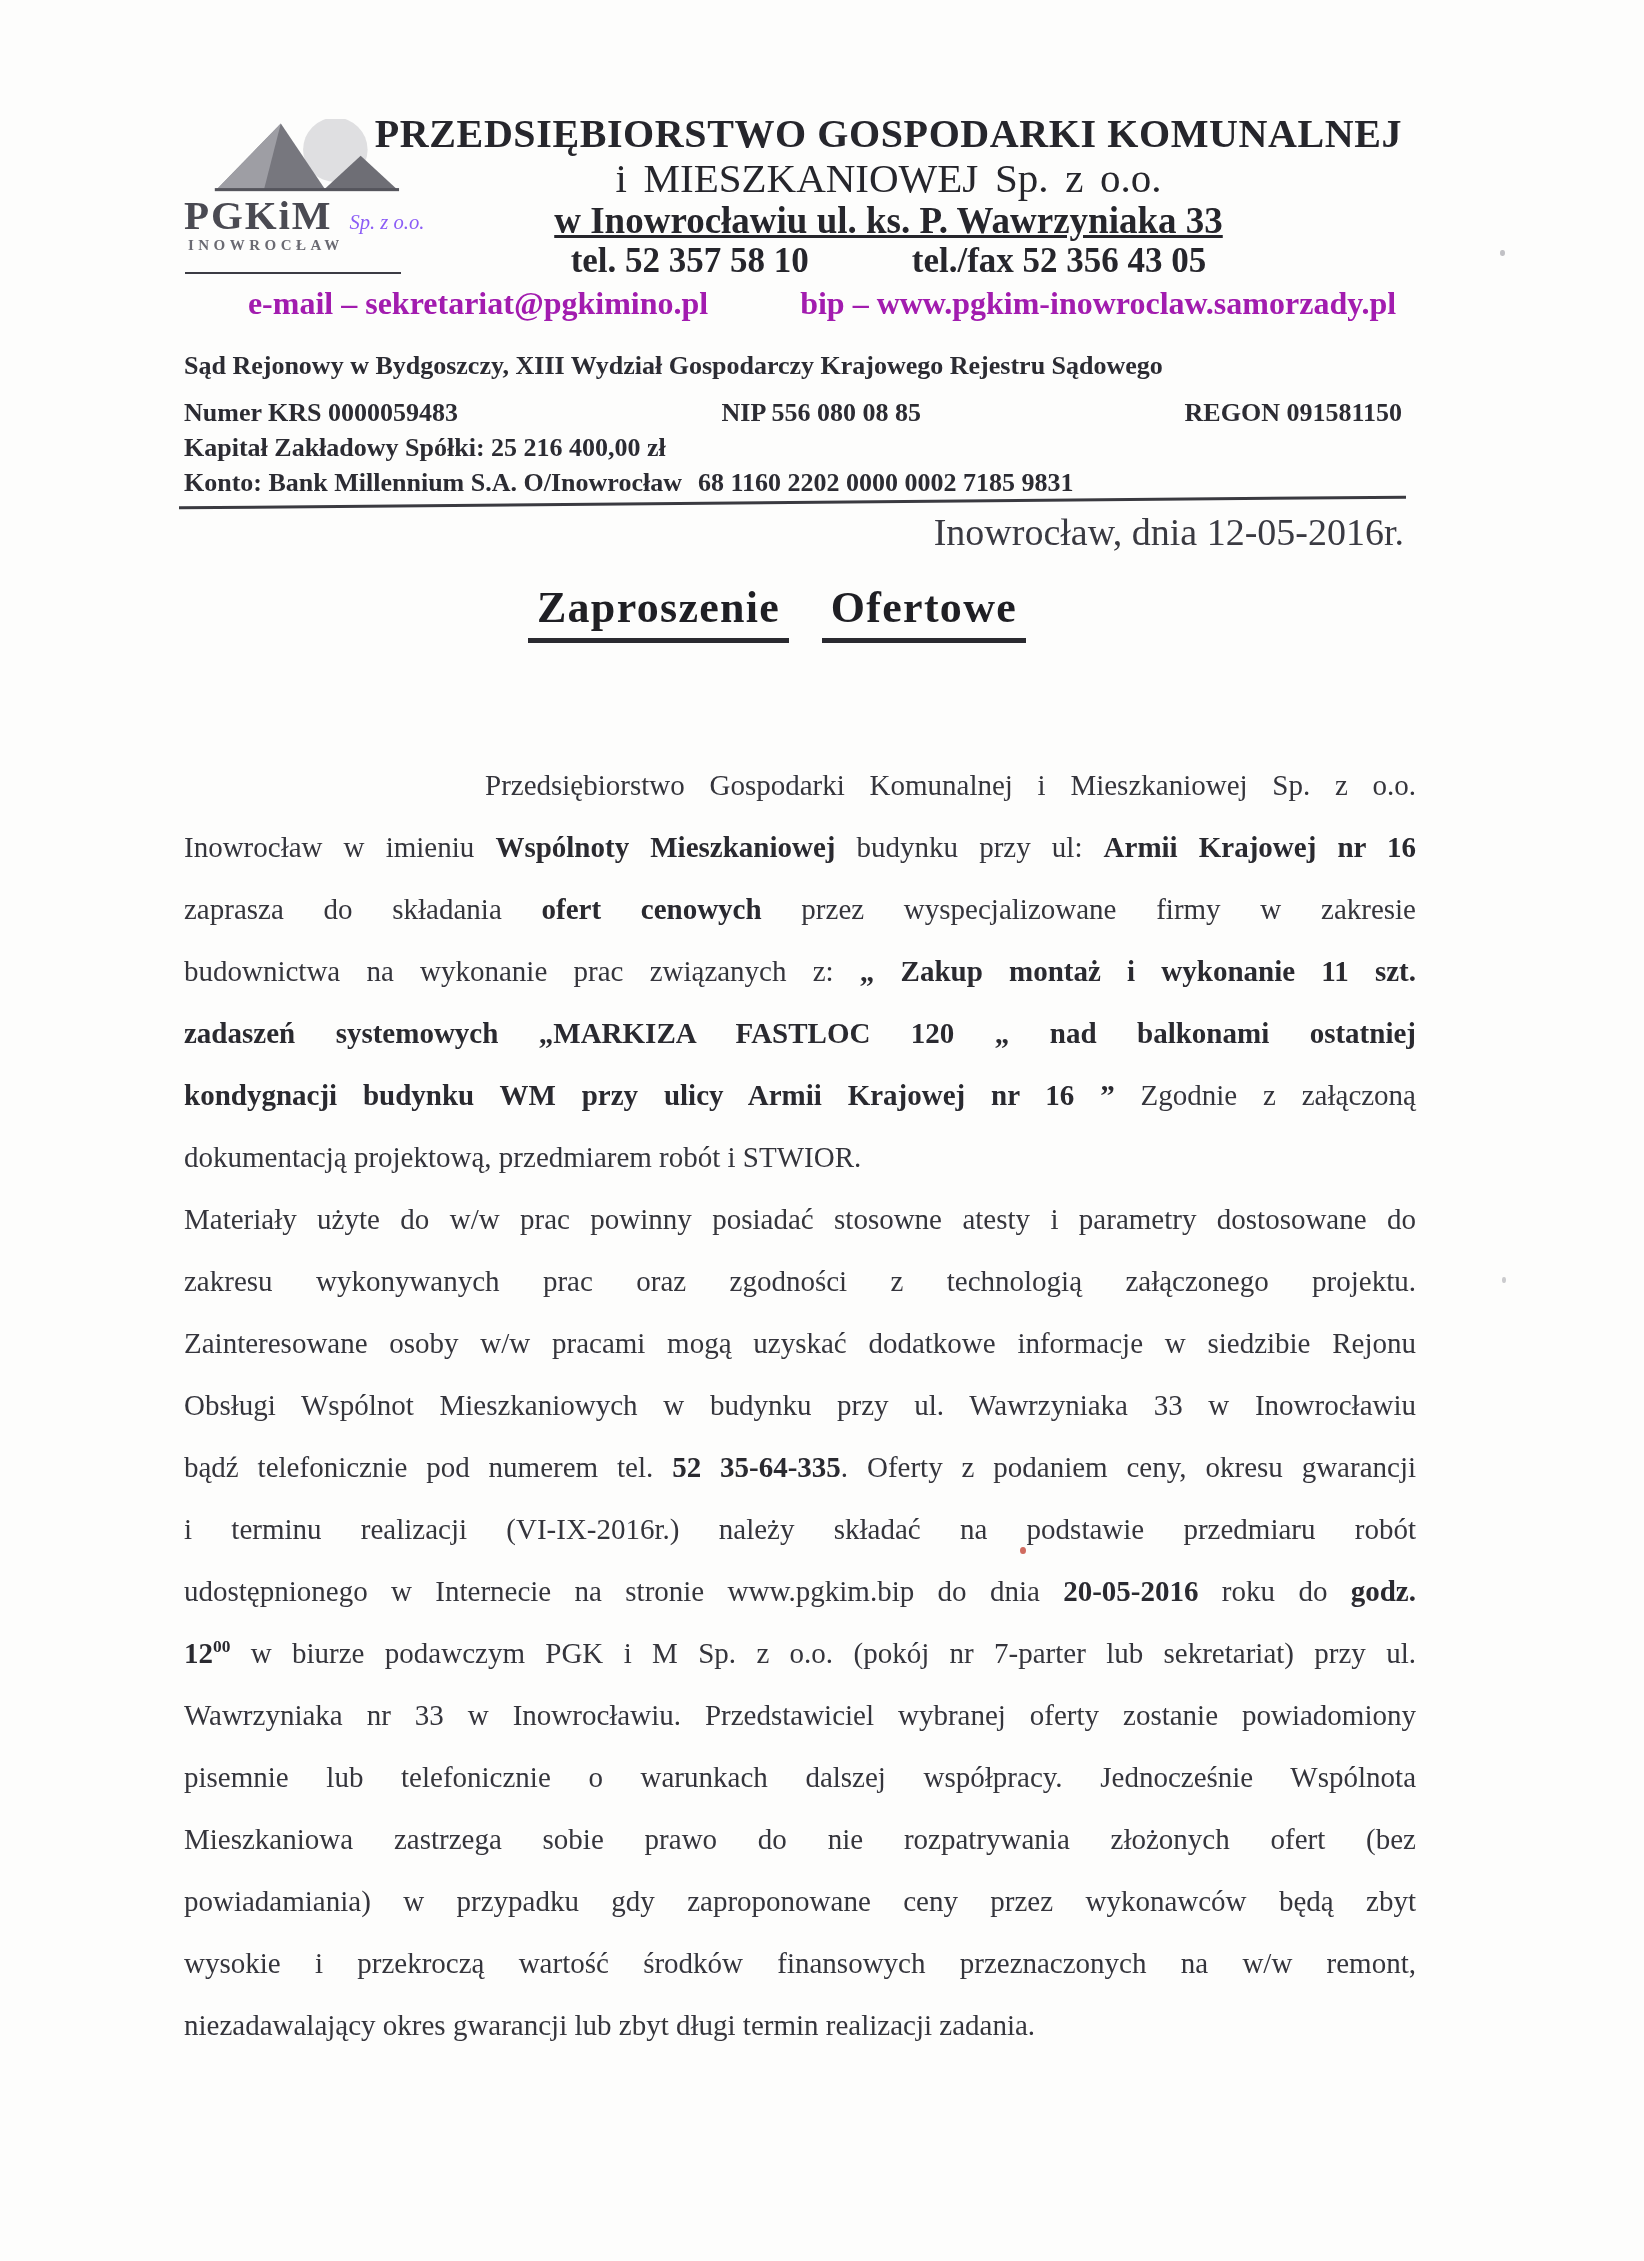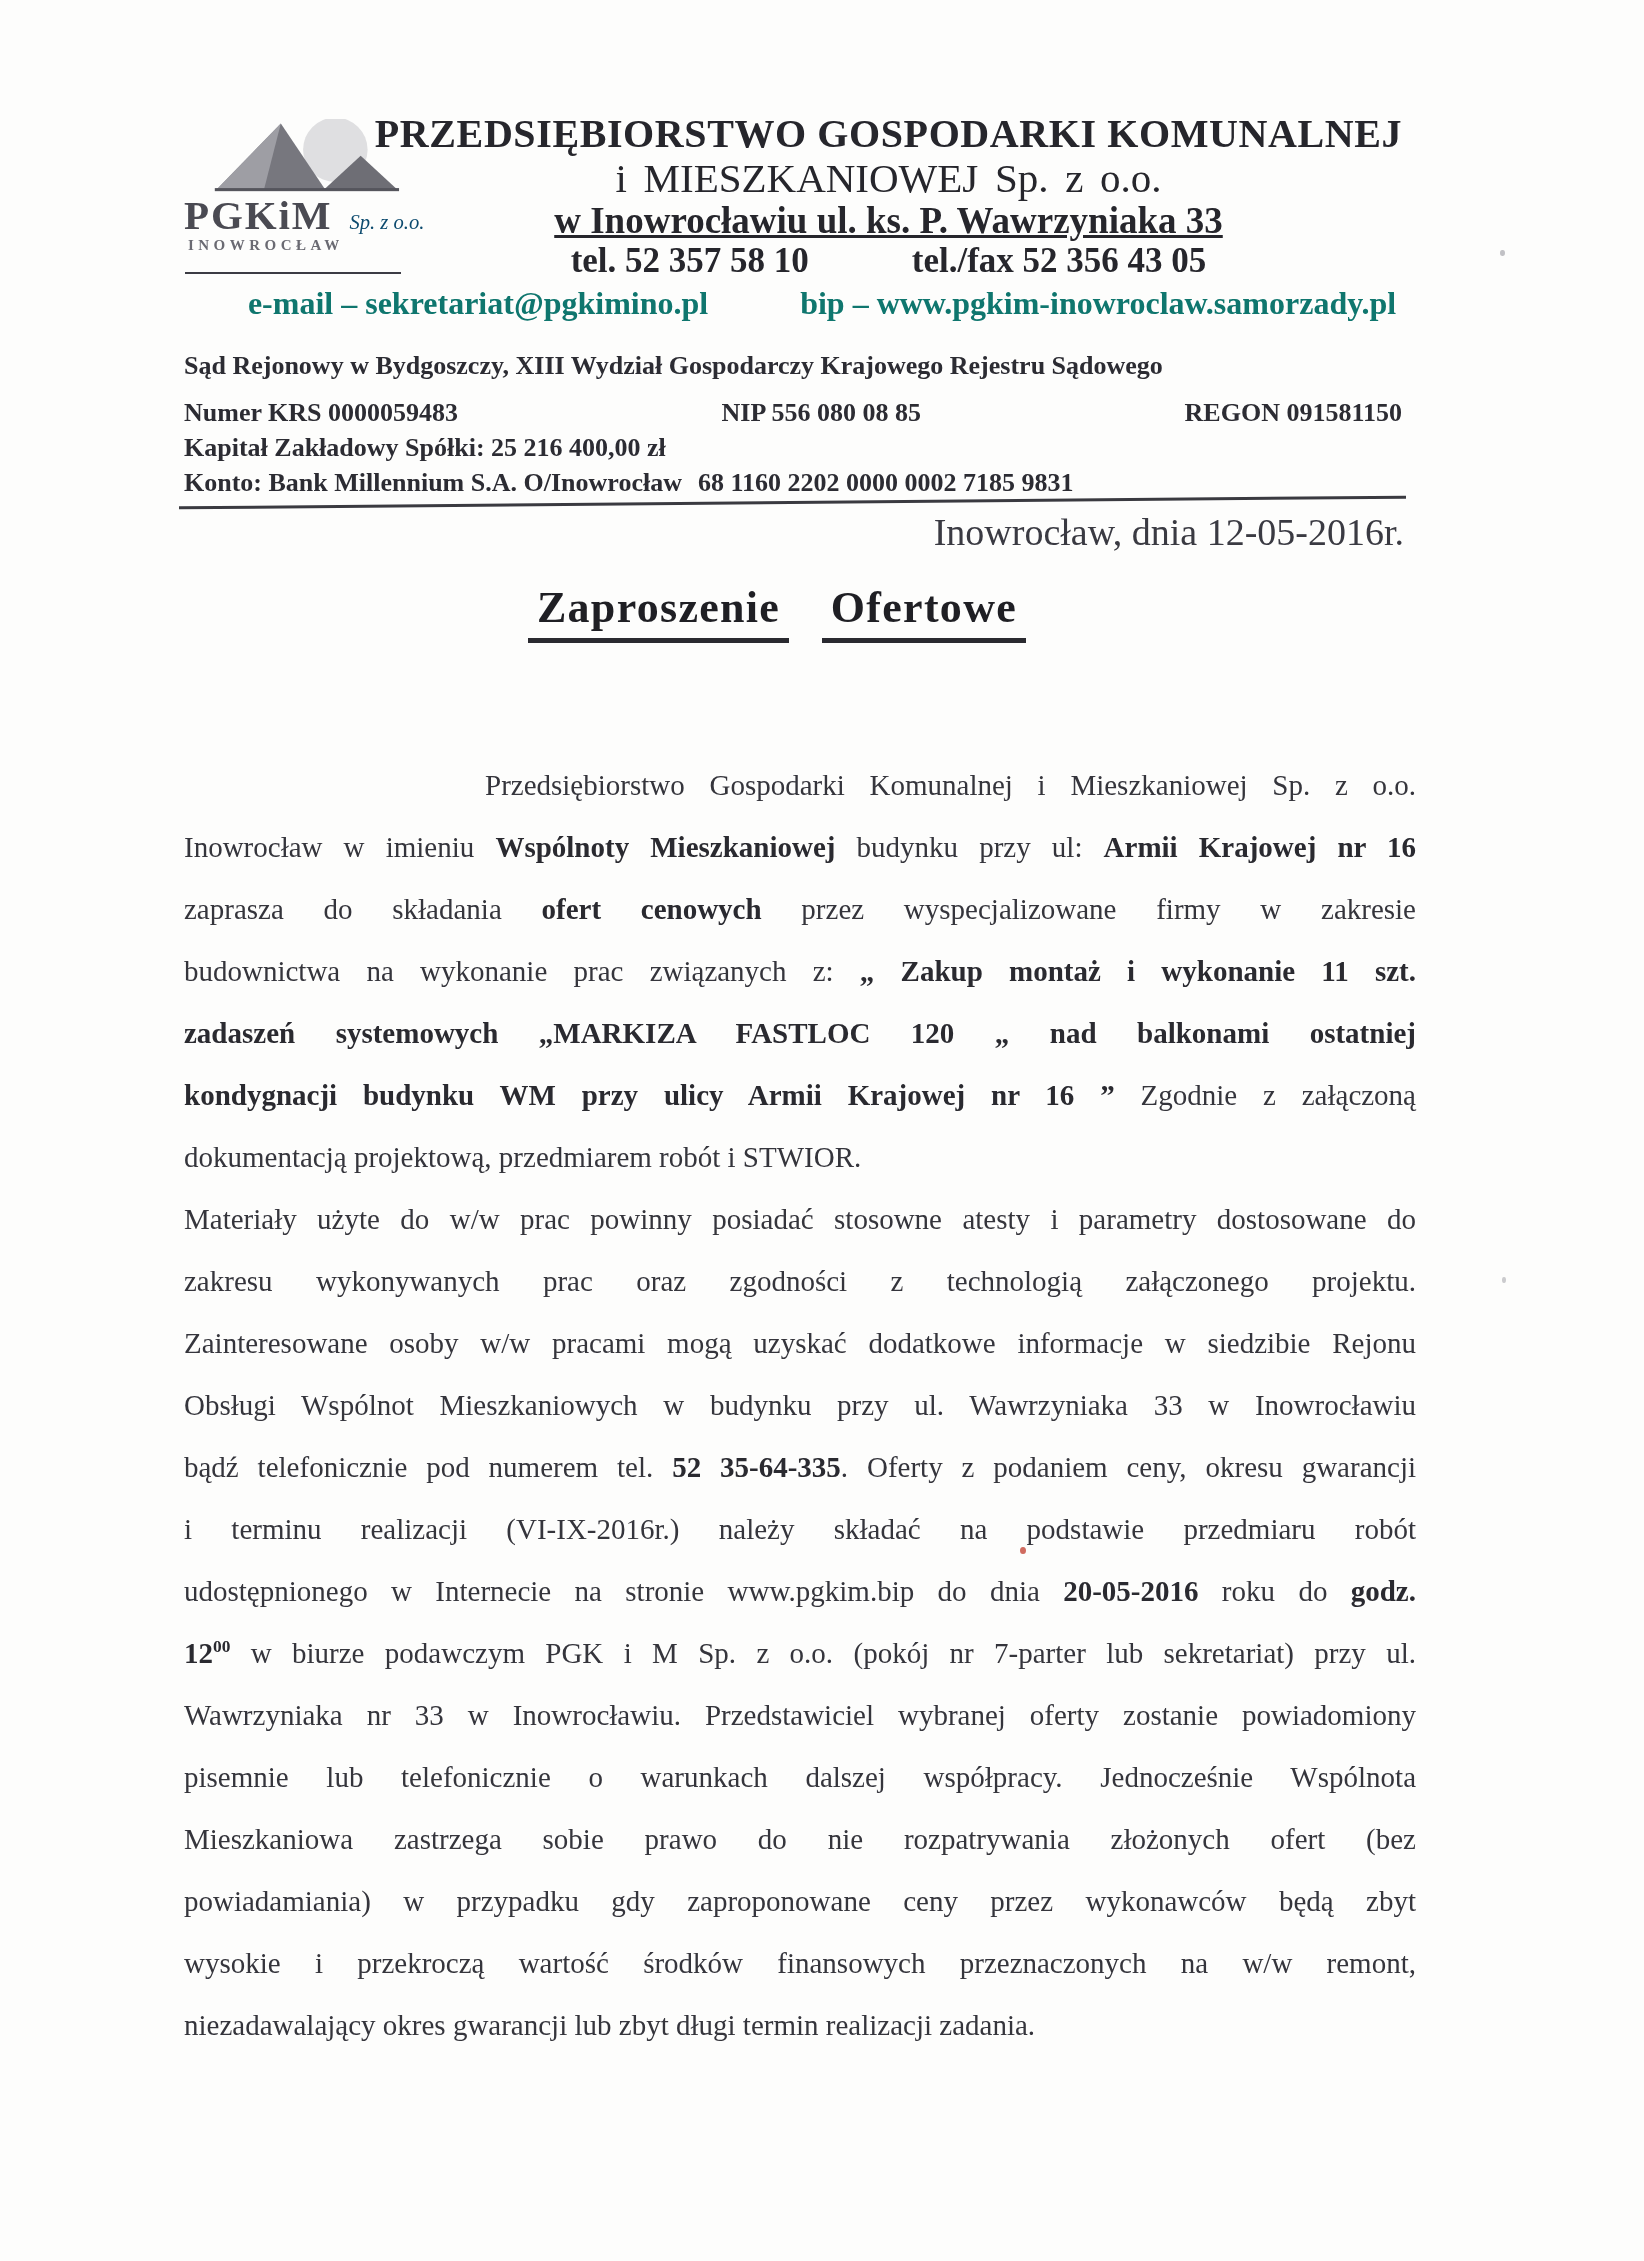--- a/index.html
+++ b/index.html
@@ -9,32 +9,32 @@
     background:#fdfdfc;
     overflow:hidden;
     font-family:"Liberation Serif","DejaVu Serif",serif;
     color:#33333a;
   }
   
   .logo{position:absolute;left:184px;top:119px;width:245px;}
   .logo-art{display:block;margin-left:26px;}
   .logo-wordmark{display:flex;align-items:baseline;margin-top:-3.9px;}
   .logo-name{font-size:41px;font-weight:bold;letter-spacing:1.9px;color:#4a4a52;}
-  .logo-suffix{font-size:20.6px;font-style:italic;color:#0c4a6e;margin-left:17px;}
+  .logo-suffix{font-size:20.6px;font-style:italic;color:#8b5cf6;margin-left:17px;}
   .logo-city{font-size:15px;font-weight:bold;letter-spacing:4.5px;color:#6a6a72;margin-top:-2.6px;margin-left:3.9px;}
   .logo-rule{width:216px;border-bottom:2.6px solid #3c3c44;margin-top:18px;margin-left:1.3px;}
 
   .company{position:absolute;left:296px;top:111px;width:1185px;text-align:center;color:#26262c;}
   .company .l1{font-size:40px;font-weight:bold;letter-spacing:0.6px;line-height:45px;}
   .company .l2{font-size:41px;font-weight:normal;line-height:44px;word-spacing:6.4px;}
   .company .l3{font-size:37px;font-weight:bold;line-height:41px;text-decoration:underline;}
   .company .telrow{display:flex;justify-content:center;gap:103px;font-size:35px;font-weight:bold;line-height:40px;}
 
   .emailline{position:absolute;left:0;top:285px;width:1644px;display:flex;justify-content:center;gap:92px;
-    font-size:32px;font-weight:bold;color:#0f766e;}
+    font-size:32px;font-weight:bold;color:#a21caf;}
 
   .registry{position:absolute;left:184px;top:348px;width:1218px;font-size:26px;font-weight:bold;color:#2c2c33;}
   .registry .row{line-height:35px;}
   .registry .cols{display:flex;justify-content:space-between;line-height:35px;margin-top:12px;}
   .registry .konto{display:flex;gap:16px;line-height:35px;}
 
   .rule{position:absolute;left:179px;top:501px;width:1227px;height:2.6px;background:#3a3a40;transform:rotate(-0.5deg);}
 
   .dateline{position:absolute;right:240px;top:510px;font-size:38px;color:#3a3a42;}
 

